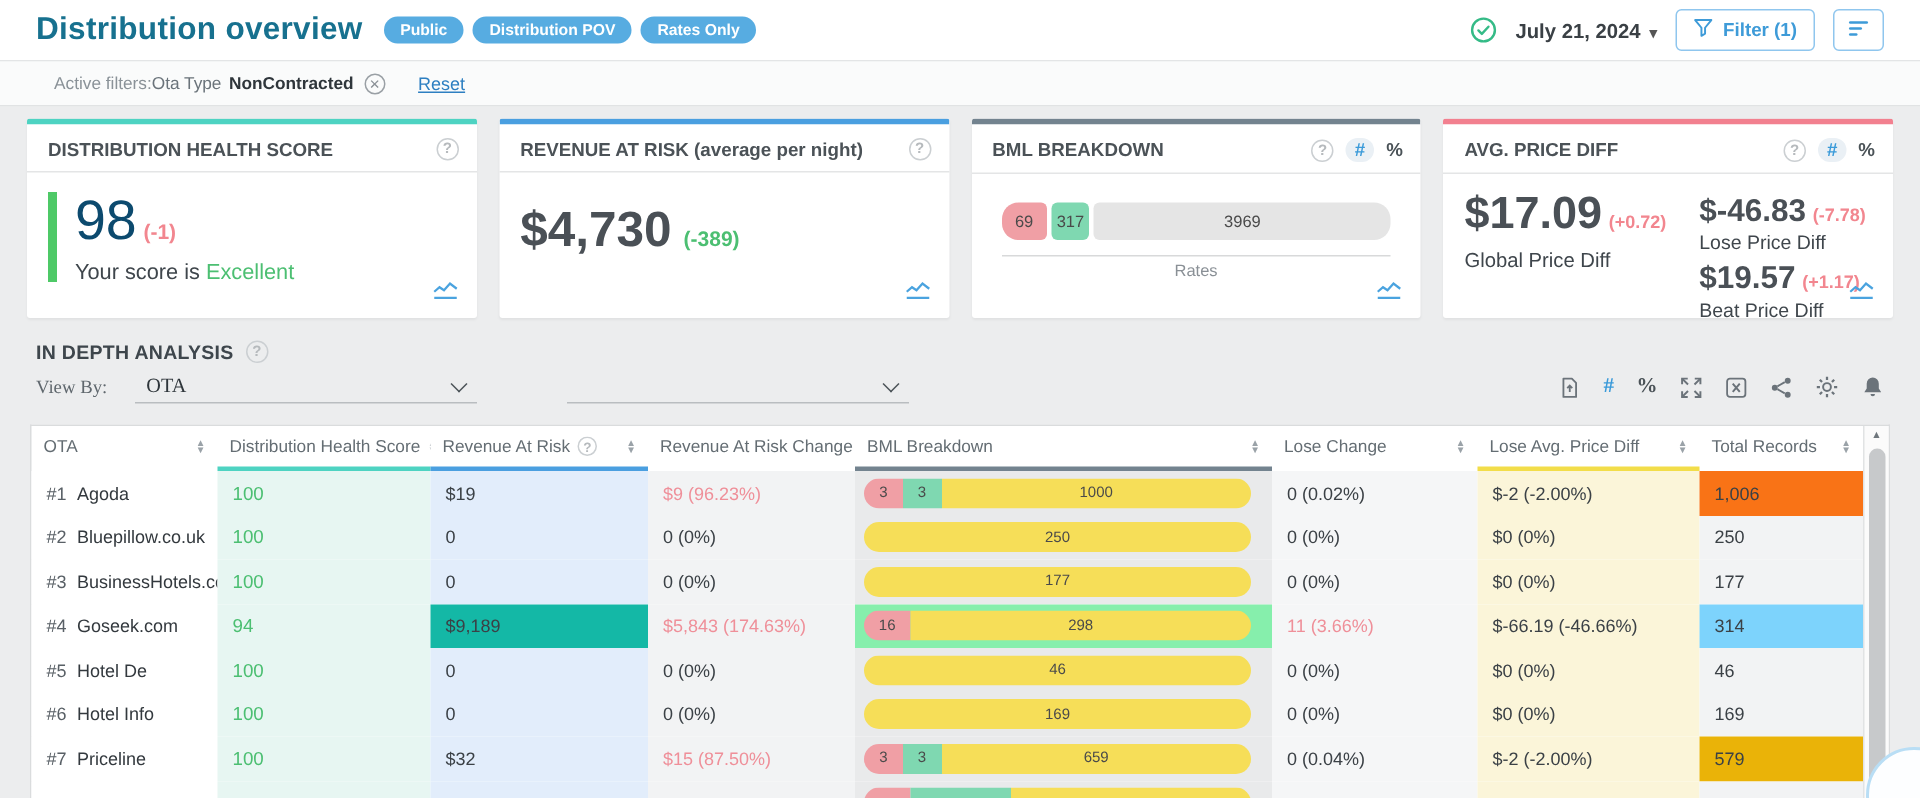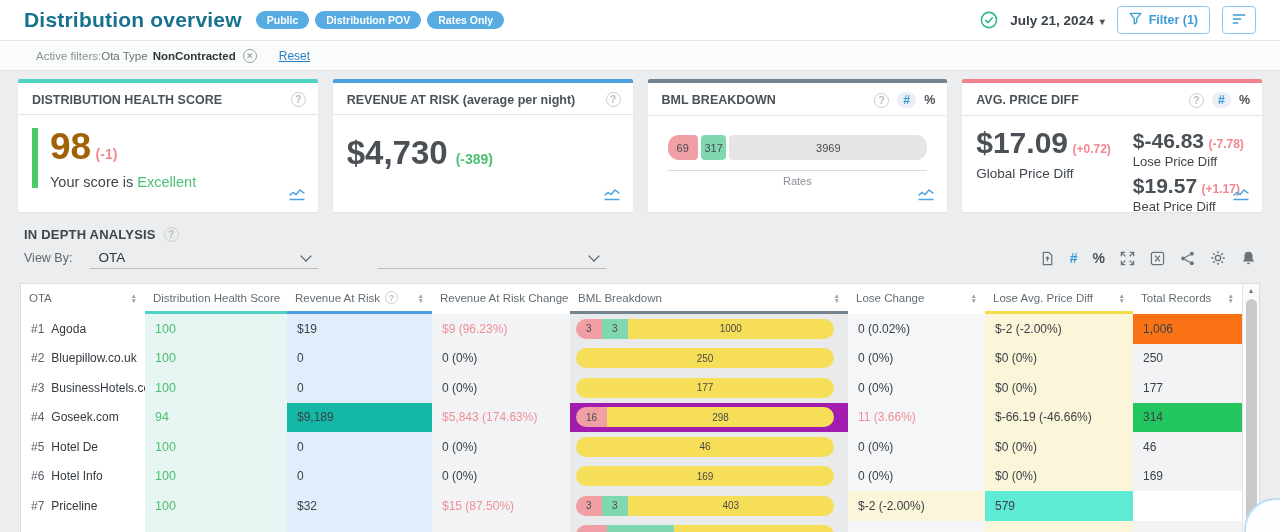--- a/index.html
+++ b/index.html
@@ -36,21 +36,21 @@
   .spacer { margin-left:auto; }
   .help { width:15px; height:15px; border:1.5px solid #cbcfd2; border-radius:50%; color:#b6babd; font-size:10px; font-weight:700; display:inline-flex; align-items:center; justify-content:center; flex:none; }
   .help::after { content:"?"; }
   .help.sm { width:13px; height:13px; font-size:9px; }
   .tgl-count { color:#3a9ad9; font-weight:700; font-size:12.5px; background:#eaf0f5; border-radius:9px; padding:1px 6px; cursor:pointer; }
   .tgl-pct { color:#4a5257; font-weight:700; font-size:12.5px; cursor:pointer; }
   .chart-icon { position:absolute; right:12px; bottom:7px; cursor:pointer; }
 
   .hs-body { display:flex; gap:12px; margin-top:13px; }
   .vbar { width:6px; height:60px; background:#4ec967; flex:none; }
-  .score { font-size:37px; font-weight:700; color:#a16207; line-height:1; }
+  .score { font-size:37px; font-weight:400; color:#0c4a6e; line-height:1; }
   .delta { font-size:14px; font-weight:600; }
   .red { color:#f2868f; }
   .greent { color:#4cbf72; }
   .caption { font-size:14.5px; color:#3f464c; margin-top:9px; }
   .big-money { font-size:33px; font-weight:700; color:#4a5056; line-height:1; }
   .rev-body { margin-top:21px; display:flex; align-items:baseline; gap:8px; }
 
   .bml-bar { display:flex; gap:3px; height:25px; margin:19px 6px 0; }
   .seg { display:flex; align-items:center; justify-content:center; font-size:11px; color:#4a4a4a; border-radius:4px; min-width:14px; }
   .seg:first-child { border-radius:11px 4px 4px 11px; }
@@ -61,21 +61,21 @@
   .pd-main .big-money { font-size:30px; }
   .pd-label { font-size:13.5px; color:#3f464c; margin-top:8px; }
   .pd-side { line-height:1.25; }
   .pd-val { font-size:21px; font-weight:700; color:#4a5056; }
   .pd-delta { font-size:12px; font-weight:600;text-align:center; }
   .pd-sub { font-size:13px; color:#3f464c; margin-bottom:2px; }
 
   
   .analysis { margin:15px 24px 0; }
   .a-title { display:flex; align-items:center; gap:8px; font-size:13px; font-weight:700; color:#3e464c; letter-spacing:.2px; }
-  .a-row { display:flex; align-items:center; margin-top:5px; }
+  .a-row { display:flex; align-items:center; margin-top:5px;font-family:Liberation Serif, serif; }
   .vb-label { font-size:12.5px; color:#5f676d; }
   .select { width:228px; border-bottom:1px solid #b9bdc0; display:flex; align-items:center; justify-content:space-between; font-size:13.5px; color:#2f363b; padding:2px 8px 3px; margin-left:18px; cursor:pointer; }
   .select.s2 { margin-left:60px; min-height:22px; }
   .sel-caret { width:8px; height:8px; border-right:1.6px solid #4a5257; border-bottom:1.6px solid #4a5257; transform:rotate(45deg); margin-bottom:3px; }
   .toolbar { margin-left:auto; display:flex; align-items:center; gap:15px; }
   .tool { display:inline-flex; align-items:center; cursor:pointer; font-size:13px; }
 
   
   .table-wrap { margin:14px 20px 0; height:254px; background:#fff; border:1px solid #dadcdd; border-bottom:none; display:flex; --cols:124px 142px 145px 138px 278px 137px 148px minmax(0,1fr); }
   .tbl { flex:1; min-width:0; }
@@ -435,29 +435,29 @@
               <div class="td" style="background: rgb(242, 243, 244);">177</div>
             </div>
             <div class="trow">
               <div class="td" style="background: rgb(255, 255, 255);">
                 <span class="rank">#4</span>
                 <span class="name">Goseek.com</span>
               </div>
               <div class="td hgreen" style="background: rgb(231, 246, 242);">94</div>
               <div class="td" style="background: #14b8a6;">$9,189</div>
               <div class="td redcell" style="background: rgb(242, 243, 244);">$5,843 (174.63%)</div>
-              <div class="td barcell" style="background: #a21caf; align-items: center;">
+              <div class="td barcell" style="background: #86efac; align-items: center;">
                 <div class="rowbar">
                   <span class="rseg" style="width: 12%; background: rgb(240, 159, 165);">16</span>
                   <span class="rseg" style="width: 88%; background: rgb(246, 222, 88);">298</span>
                 </div>
               </div>
               <div class="td redcell" style="background: rgb(245, 246, 247);">11 (3.66%)</div>
               <div class="td" style="background: rgb(251, 245, 217);">$-66.19 (-46.66%)</div>
-              <div class="td" style="background: #22c55e;">314</div>
+              <div class="td" style="background: #7dd3fc;">314</div>
             </div>
             <div class="trow">
               <div class="td" style="background: rgb(255, 255, 255);">
                 <span class="rank">#5</span>
                 <span class="name">Hotel De</span>
               </div>
               <div class="td hgreen" style="background: rgb(231, 246, 242);">100</div>
               <div class="td" style="background: rgb(226, 237, 251);">0</div>
               <div class="td" style="background: rgb(242, 243, 244);">0 (0%)</div>
               <div class="td barcell" style="background: rgb(233, 234, 235);">
@@ -491,25 +491,26 @@
                 <span class="rank">#7</span>
                 <span class="name">Priceline</span>
               </div>
               <div class="td hgreen" style="background: rgb(231, 246, 242);">100</div>
               <div class="td" style="background: rgb(226, 237, 251);">$32</div>
               <div class="td redcell" style="background: rgb(242, 243, 244);">$15 (87.50%)</div>
               <div class="td barcell" style="background: rgb(233, 234, 235);">
                 <div class="rowbar">
                   <span class="rseg" style="width: 10%; background: rgb(240, 159, 165);">3</span>
                   <span class="rseg" style="width: 10%; background: rgb(127, 216, 177);">3</span>
-                  <span class="rseg" style="width: 80%; background: rgb(246, 222, 88);">403</span>
-                </div>
-              </div>
+                  <span class="rseg" style="width: 80%; background: rgb(246, 222, 88);">659</span>
+                </div>
+              </div>
+              <div class="td" style="background: rgb(245, 246, 247);">0 (0.04%)</div>
               <div class="td" style="background: rgb(251, 245, 217);">$-2 (-2.00%)</div>
-              <div class="td" style="background: #5eead4;">579</div>
+              <div class="td" style="background: #eab308;">579</div>
             </div>
             <div class="trow">
               <div class="td" style="background: rgb(255, 255, 255);">
                 <span class="rank"></span>
                 <span class="name"></span>
               </div>
               <div class="td hgreen" style="background: rgb(231, 246, 242);"></div>
               <div class="td" style="background: rgb(226, 237, 251);"></div>
               <div class="td" style="background: rgb(242, 243, 244);"></div>
               <div class="td barcell" style="background: rgb(233, 234, 235);">

